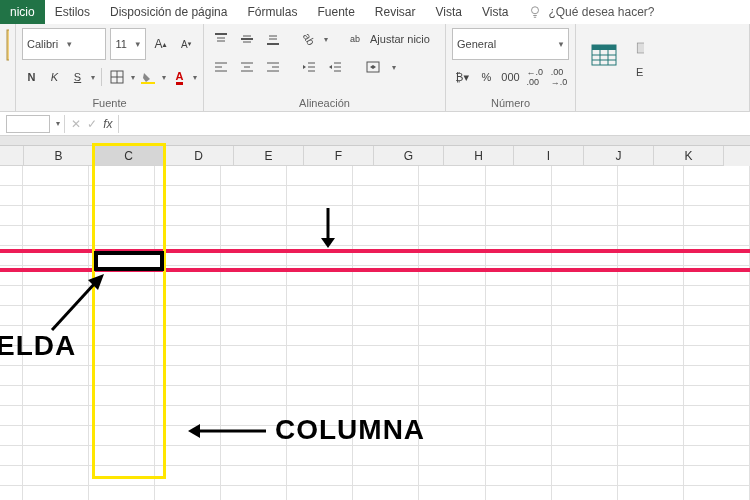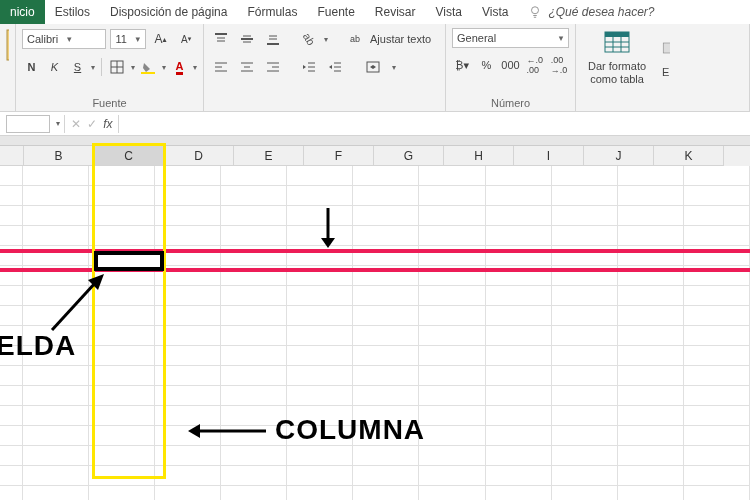--- a/index.html
+++ b/index.html
@@ -2,30 +2,30 @@
 <html><head>
 <meta charset="utf-8">
 <style>
 * { margin:0; padding:0; box-sizing:border-box; font-family:'Segoe UI',sans-serif; }
 body { width:750px; height:500px; overflow:hidden; background:#fff; position:relative; }
 
 
 .tabs { display:flex; height:24px; background:#fff; font-size:12px; color:#444; align-items:center; }
 .tab { padding:0 10px; height:24px; display:flex; align-items:center; cursor:pointer; }
 .tab.active { background:#217346; color:#fff; }
-.tell-me { display:flex; align-items:center; gap:6px; padding:0 10px; color:#555;font-style:italic; }
+.tell-me { display:flex; align-items:center; gap:6px; padding:0 10px; color:#555; }
 .bulb { width:14px; height:14px; }
 
 
 .ribbon { height:88px; background:#f3f3f3; border-bottom:1px solid #d4d4d4; display:flex; font-size:11px; color:#444; }
 .group { border-right:1px solid #d4d4d4; padding:4px 6px 2px 6px; display:flex; flex-direction:column; justify-content:space-between; }
 .group-label { text-align:center; font-size:11px; color:#666; margin-top:2px; }
 .row { display:flex; align-items:center; gap:4px; }
 .icon-btn { width:22px; height:22px; display:flex; align-items:center; justify-content:center; }
-.combo { display:flex; align-items:center; border:1px solid #c0c0c0; background:#fff; height:20px; font-size:11px; }
+.combo { display:flex; align-items:center; border:1px solid #c0c0c0; background:#fff; height:32px; font-size:11px; }
 .combo span { padding:0 4px; }
 .combo .chev { width:14px; text-align:center; color:#666; font-size:9px; }
 .big-btn { display:flex; flex-direction:column; align-items:center; justify-content:center; padding:0 6px; font-size:11px; line-height:1.2; text-align:center; }
 .big-btn .ic { width:32px; height:32px; margin-bottom:2px; }
 
 
 .fx-bar { height:24px; border-bottom:1px solid #d4d4d4; display:flex; align-items:center; font-size:12px; background:#fff; }
 .name-box { width:44px; border:1px solid #c0c0c0; height:18px; margin:0 6px; display:flex; align-items:center; padding:0 4px; }
 .fx-btns { display:flex; gap:6px; color:#888; padding:0 6px; border-left:1px solid #d4d4d4; border-right:1px solid #d4d4d4; height:18px; align-items:center; }
 .fx-input { flex:1; height:18px; padding:0 6px; }
@@ -155,21 +155,21 @@
           </div>
         <div style="width:6px;"></div>
         <div class="icon-btn">
             <span style="transform:rotate(60deg);display:inline-block;color:#555;">ab</span>
           </div>
         <span style="font-size:8px;color:#666;">▾</span>
         <div style="width:8px;"></div>
         <div class="icon-btn">
             <span style="font-size:9px;">ab</span>
           </div>
-        <span>Ajustar texto</span>
+        <span>Ajustar nicio</span>
       </div>
       <div class="row" style="margin-top:6px;">
         <div class="icon-btn">
             <svg width="14" height="14">
               <line x1="1" y1="3" x2="13" y2="3" stroke="#555"></line>
               <line x1="1" y1="7" x2="8" y2="7" stroke="#555"></line>
               <line x1="1" y1="11" x2="13" y2="11" stroke="#555"></line>
             </svg>
           </div>
         <div class="icon-btn">
@@ -206,20 +206,21 @@
         <div style="width:8px;"></div>
         <div class="icon-btn">
             <svg width="14" height="12">
               <rect x="1" y="1" width="12" height="10" fill="none" stroke="#555"></rect>
               <path d="M4 6 L7 4 L7 8 Z M10 6 L7 4 L7 8" fill="#555"></path>
             </svg>
           </div>
         <span style="font-size:8px;color:#666;margin-left:4px;">▾</span>
       </div>
     </div>
+    <div class="group-label">Alineación</div>
   </div>
 
   <div class="group" style="width:130px;">
     <div>
       <div class="row">
         <div class="combo" style="width:120px;">
           <span>General</span>
           <span class="chev" style="margin-left:auto;">▾</span>
         </div>
       </div>
@@ -248,22 +249,20 @@
     <div class="row" style="height:56px;">
       <div class="big-btn">
         <svg class="ic" viewBox="0 0 32 32">
             <rect x="4" y="6" width="24" height="20" fill="none" stroke="#277"></rect>
             <rect x="4" y="6" width="24" height="5" fill="#277"></rect>
             <line x1="4" y1="16" x2="28" y2="16" stroke="#277"></line>
             <line x1="4" y1="21" x2="28" y2="21" stroke="#277"></line>
             <line x1="12" y1="6" x2="12" y2="26" stroke="#277"></line>
             <line x1="20" y1="6" x2="20" y2="26" stroke="#277"></line>
           </svg>
-        <span style="white-space:pre;">Dar formato
-como tabla</span>
       </div>
       <div class="big-btn" style="width:14px;overflow:hidden;align-items:flex-start;">
         <svg class="ic" viewBox="0 0 32 32" style="width:20px;">
             <rect x="2" y="8" width="20" height="16" fill="#ddd" stroke="#888"></rect>
           </svg>
         <span>E</span>
       </div>
     </div>
   </div>
 </div>

